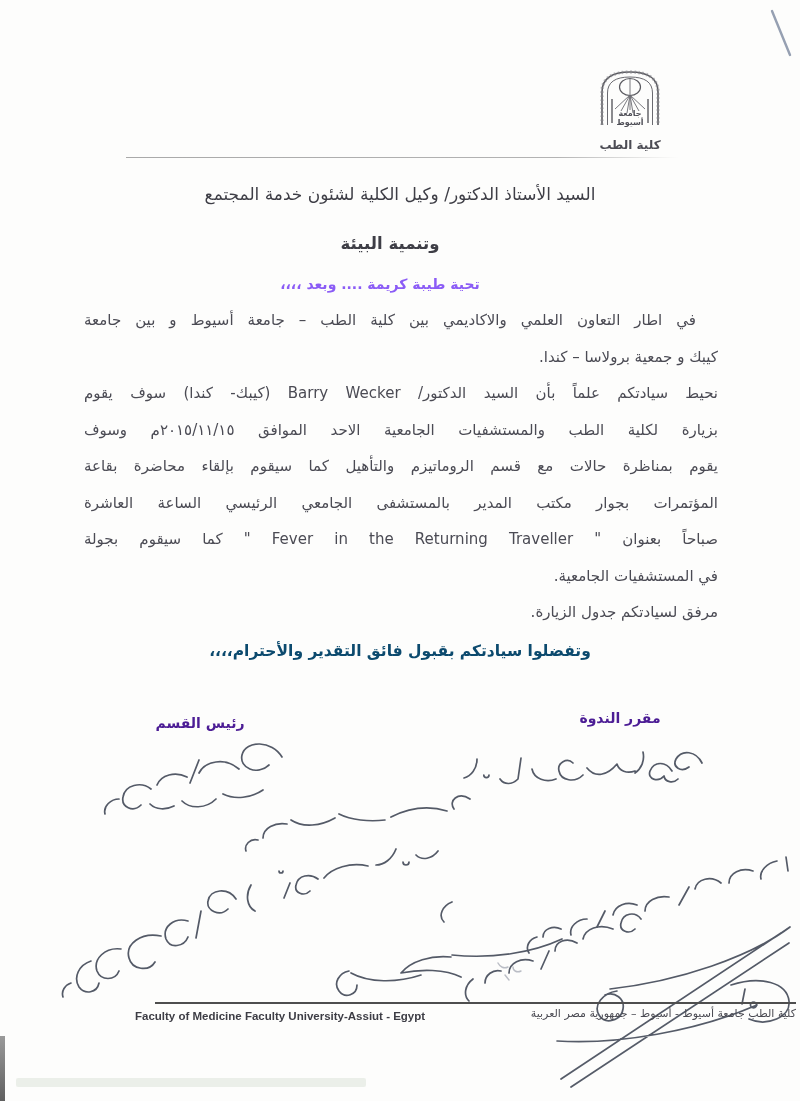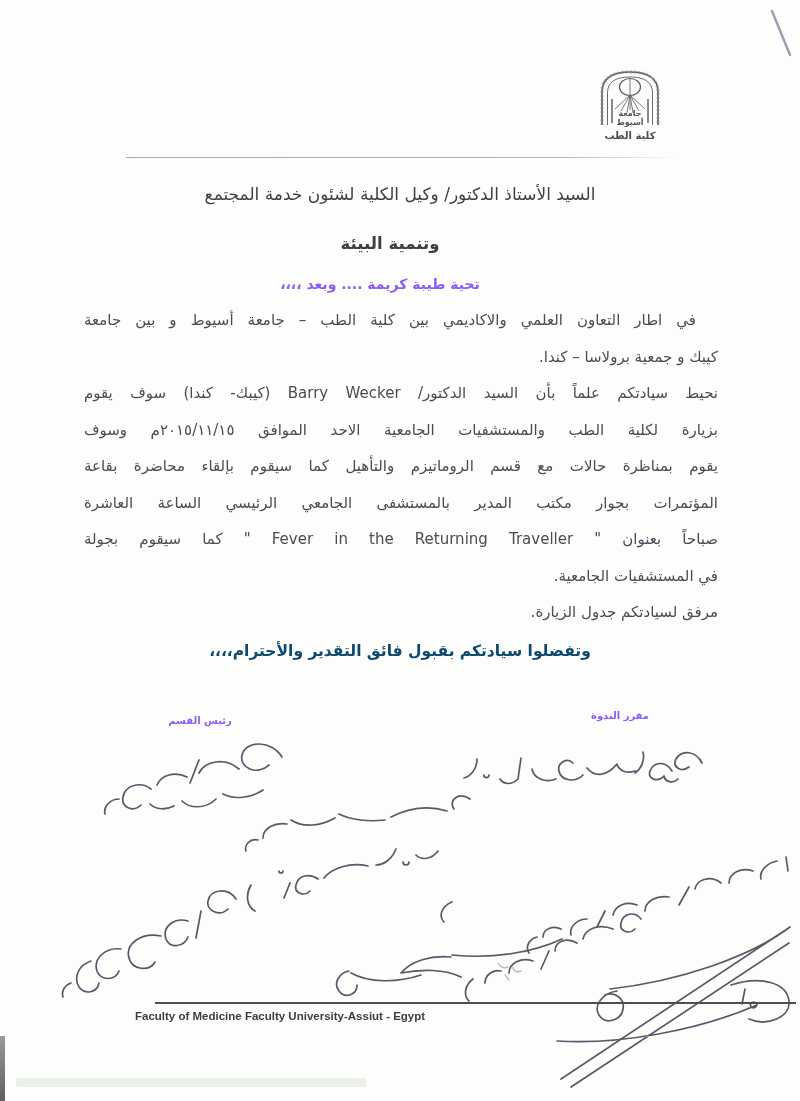--- a/index.html
+++ b/index.html
@@ -4,37 +4,37 @@
 <style>
   html,body{margin:0;padding:0;background:#9a9a9a;}
   .page{
     position:relative;width:800px;height:1101px;margin:0 auto;
     background:#fdfdfc;overflow:hidden;
     font-family:"DejaVu Sans",sans-serif;color:#45454d;padding-left:24px;
   }
   
   .logo{position:absolute;left:591px;top:66px;width:78px;text-align:center;}
   .logo svg{display:block;margin:0 auto;}
-  .logo .cap{margin-top:2px;font-size:10px;font-weight:bold;color:#4c4c54;letter-spacing:.5px;direction:rtl;}
+  .logo .cap{margin-top:10px;font-size:12px;font-weight:bold;color:#4c4c54;letter-spacing:.5px;direction:rtl;}
   .hdr-rule{position:absolute;left:126px;top:157px;width:552px;height:1px;
     background:linear-gradient(to right,#a9a9a9 0%,#b3b3b3 78%,rgba(180,180,180,0) 100%);}
   .h1{position:absolute;left:120px;top:184px;width:560px;text-align:center;
       font-size:17px;font-weight:normal;color:#3e3e46;direction:rtl;}
   .h2{position:absolute;left:120px;top:234px;width:540px;text-align:center;
       font-size:16.5px;font-weight:bold;color:#3e3e46;direction:rtl;}
   .sal{position:absolute;left:120px;top:276px;width:520px;text-align:center;
       font-size:14px;font-weight:bold;color:#8b5cf6;direction:rtl;}
   .bodyblock{position:absolute;left:84px;top:302px;width:634px;}
   .bl{direction:rtl;text-align:right;font-size:15px;color:#4b4b54;
       height:36.5px;line-height:36.5px;white-space:nowrap;overflow:visible;}
   .bl.just{text-align:justify;text-align-last:justify;white-space:normal;}
   .bl.ind{padding-right:22px;}
   .closing{position:absolute;left:140px;top:642px;width:520px;text-align:center;
       font-size:15.5px;font-weight:bold;color:#0c4a6e;direction:rtl;}
-  .sg-title{position:absolute;font-size:10px;font-weight:bold;color:#8b5cf6;direction:rtl;}
+  .sg-title{position:absolute;font-size:14px;font-weight:bold;color:#4c1d95;direction:rtl;}
   .sg-right{left:560px;top:710px;width:120px;text-align:center;}
   .sg-left{left:150px;top:715px;width:100px;text-align:center;}
   
   .ftr-rule{position:absolute;left:155px;top:1002px;width:641px;height:2px;background:#4e4e4e;}
   .ftr-en{position:absolute;left:135px;top:1010px;font-size:11.5px;font-weight:bold;color:#3d3d45;
       font-family:"Liberation Sans",sans-serif;}
   .ftr-ar{position:absolute;left:420px;top:1007px;width:376px;text-align:right;
       font-size:11px;color:#4a4a52;direction:rtl;}
   
   .ink{position:absolute;left:0;top:690px;}
@@ -121,17 +121,18 @@
       <path d="M790 927 c-40 30 -110 54 -180 62 M617 991 c-14 2 -24 14 -18 24 c6 10 22 6 24 -6 c2 -10 -8 -18 -18 -14 M781 933 L561 1079 M789 943 L571 1087 M731 985 c30 -10 56 -2 58 16 c2 16 -22 26 -40 18 M757 1005 c-60 26 -140 40 -200 36 M745 989 l-3 15 M754 1002 a3 3 0 1 1 -1 0"></path>
     </g>
 
     <g fill="none" stroke="#8d93a0" stroke-width="1.4" stroke-linecap="round" opacity=".6">
       <path d="M498 963 c2 4 6 6 10 4 M513 967 c0 4 4 6 8 4 M505 975 l4 5"></path>
     </g>
   </svg>
 
   <div class="ftr-rule"></div>
   <div class="ftr-en">Faculty of Medicine Faculty University-Assiut - Egypt</div>
+  <div class="ftr-ar">كلية الطب جامعة أسيوط - أسيوط – جمهورية مصر العربية</div>
 
   <div class="edge-l"></div>
   <div class="smudge"></div>
 
 </div>
 
 </body></html>

